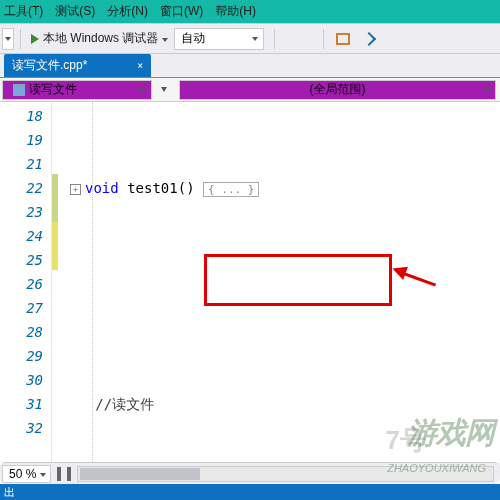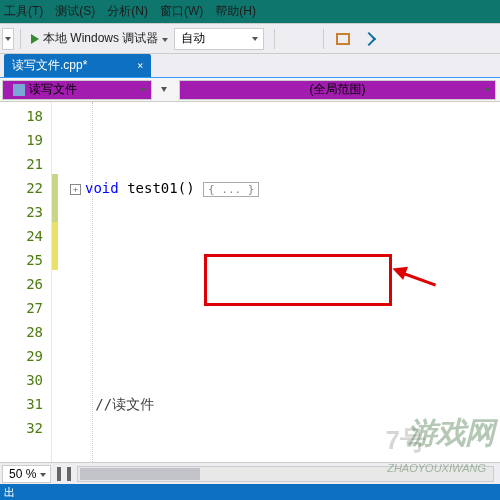--- a/index.html
+++ b/index.html
@@ -1,18 +1,18 @@
 <!DOCTYPE html>
 <html><head>
 <meta charset="utf-8">
 <style>
   * { margin: 0; padding: 0; box-sizing: border-box; }
   body { font-family: "Microsoft YaHei", "Segoe UI", sans-serif; font-size: 12px; background: #fff; overflow: hidden; width: 500px; height: 500px; position: relative; }
   
-  .menubar { height: 24px; background: #0f766e; display: flex; align-items: center; padding: 0 4px; gap: 12px; border-bottom: 1px solid #ccc; color: #1b1b1b; }
+  .menubar { height: 24px; background: #14b8a6; display: flex; align-items: center; padding: 0 4px; gap: 12px; border-bottom: 1px solid #ccc; color: #1b1b1b; }
   .menubar span { cursor: pointer; }
   
   .toolbar { height: 30px; background: #eeeef2; display: flex; align-items: center; border-bottom: 1px solid #ccc; padding: 0 2px; }
   .tb-drop { width: 12px; height: 22px; border: 1px solid #ccc; background: #fff; display: flex; align-items: center; justify-content: center; margin-right: 2px; }
   .tb-drop::after { content: ""; border-left: 3px solid transparent; border-right: 3px solid transparent; border-top: 4px solid #555; }
   .tb-sep { width: 1px; height: 20px; background: #ccc; margin: 0 4px; }
   .play-icon { width: 0; height: 0; border-top: 5px solid transparent; border-bottom: 5px solid transparent; border-left: 8px solid #388a34; margin: 0 4px 0 6px; }
   .tb-text { white-space: nowrap; color: #1b1b1b; }
   .tb-drop2::after { content: ""; border-left: 3px solid transparent; border-right: 3px solid transparent; border-top: 4px solid #555; display: inline-block; margin-left: 4px; }
   .tb-combo { height: 22px; border: 1px solid #ccc; background: #fff; padding: 0 16px 0 6px; display: flex; align-items: center; margin-left: 6px; min-width: 90px; position: relative; }
@@ -30,40 +30,40 @@
   .scopebar { height: 24px; background: #f5f5f5; display: flex; align-items: center; border-bottom: 1px solid #ccc; }
   .scope-combo { height: 20px; border: 1px solid #ccc; background: #a21caf; display: flex; align-items: center; padding: 0 10px; margin: 0 2px; position: relative; }
   .scope-combo.left { width: 150px; }
   .scope-combo.right { flex: 1; margin-right: 4px; justify-content: center; }
   .scope-combo::after { content: ""; position: absolute; right: 5px; border-left: 3px solid transparent; border-right: 3px solid transparent; border-top: 4px solid #555; }
   .scope-icon { width: 12px; height: 12px; background: #7aa8d6; margin-right: 4px; }
   .scope-btn { width: 20px; height: 20px; display: flex; align-items: center; justify-content: center; margin-right: 3px; }
   .scope-btn::before { content:""; border-left:3px solid transparent; border-right:3px solid transparent; border-top:5px solid #555;}
   
   .editor { display: flex; height: 380px; position: relative; }
-  .gutter { width: 52px; background: #fff; border-right: 1px solid #e8e8e8; text-align: right; padding-right: 8px; color: #4d7c0f; font-family: Consolas, monospace; font-size: 14px; line-height: 24px; padding-top: 2px; }
+  .gutter { width: 52px; background: #fff; border-right: 1px solid #e8e8e8; text-align: right; padding-right: 8px; color: #0369a1; font-family: Consolas, monospace; font-size: 14px; line-height: 24px; padding-top: 2px; font-style: italic; }
   .gutter div { height: 24px; }
   .changebar { width: 6px; background: #fff; }
   .changebar div { height: 24px; }
   .changebar .mod { background: #c8d68a; }
   .changebar .mod-y { background: #e8e26a; }
   .code { flex: 1; background: #fff; font-family: Consolas, monospace; font-size: 14px; line-height: 24px; padding-top: 2px; position: relative; white-space: pre; color: #000; }
   .code .line { height: 24px; padding-left: 12px; }
   .kw { color: #0000ff; }
   .cm { color: #404040; }
   .outline-btn { display: inline-block; width: 11px; height: 11px; border: 1px solid #888; color: #888; font-size: 9px; line-height: 9px; text-align: center; margin-right: 4px; vertical-align: 1px; font-family: monospace; }
   .fold-box { border: 1px solid #aaa; color: #888; padding: 0 4px; font-size: 11px; }
   .vguide { position: absolute; top: 0; bottom: 0; border-left: 1px dotted #ccc; }
   
   .red-box { position: absolute; border: 3px solid #d00; left: 146px; top: 152px; width: 188px; height: 52px; }
   .red-arrow { position: absolute; left: 340px; top: 168px; width: 0; height: 0; }
   .red-arrow::before { content: ""; position: absolute; width: 40px; height: 3px; background: #d00; transform: rotate(20deg); transform-origin: left; left: 0; top: 0; }
   .red-arrow::after { content: ""; position: absolute; left: -6px; top: -6px; border-top: 7px solid transparent; border-bottom: 7px solid transparent; border-right: 14px solid #d00; transform: rotate(20deg); }
   
-  .statusrow { position: absolute; left: 0; bottom: 16px; height: 22px; background: #eeeef2; display: flex; align-items: center; border-top: 1px solid #ccc; width: 100%; }
+  .statusrow { position: absolute; left: 0; bottom: 16px; height: 22px; background: #eeeef2; display: flex; align-items: center; border-top: 1px solid #ccc; width: 100%; border-radius: 6px; }
   .zoom { border: 1px solid #ccc; background: #fff; padding: 1px 14px 1px 6px; position: relative; margin-left: 2px; }
   .zoom::after { content: ""; position: absolute; right: 4px; top: 7px; border-left: 3px solid transparent; border-right: 3px solid transparent; border-top: 4px solid #555; }
   .scroll-h { flex: 1; height: 16px; background: #e8e8e8; margin: 0 6px; border: 1px solid #ccc; position: relative; }
   .scroll-h::before { content: ""; position: absolute; left: 2px; top: 1px; height: 12px; width: 120px; background: #c2c3c9; }
   
   .bluestatus { position: absolute; left: 0; bottom: 0; height: 16px; width: 100%; background: #0e70c0; color: #fff; font-size: 11px; padding: 1px 4px; }
   
   .watermark1 { position: absolute; right: 6px; bottom: 46px; font-size: 30px; font-weight: bold; font-style: italic; color: rgba(90,130,90,.45); pointer-events: none; letter-spacing: -1px; }
   .watermark2 { position: absolute; right: 14px; bottom: 26px; font-size: 11px; color: rgba(90,130,90,.5); pointer-events: none; font-style: italic; }
   .watermark0 { position: absolute; right: 74px; bottom: 42px; font-weight: bold; font-size: 26px; color: rgba(120,120,120,.3); pointer-events: none; }

